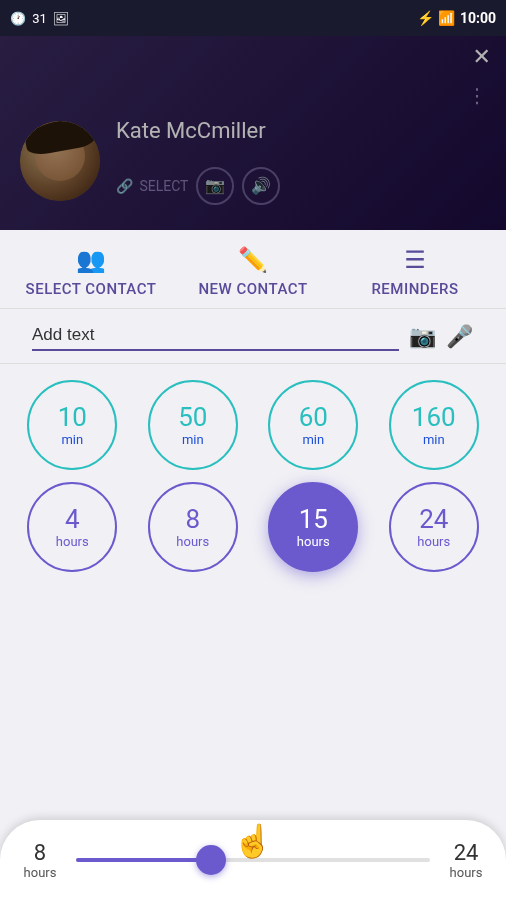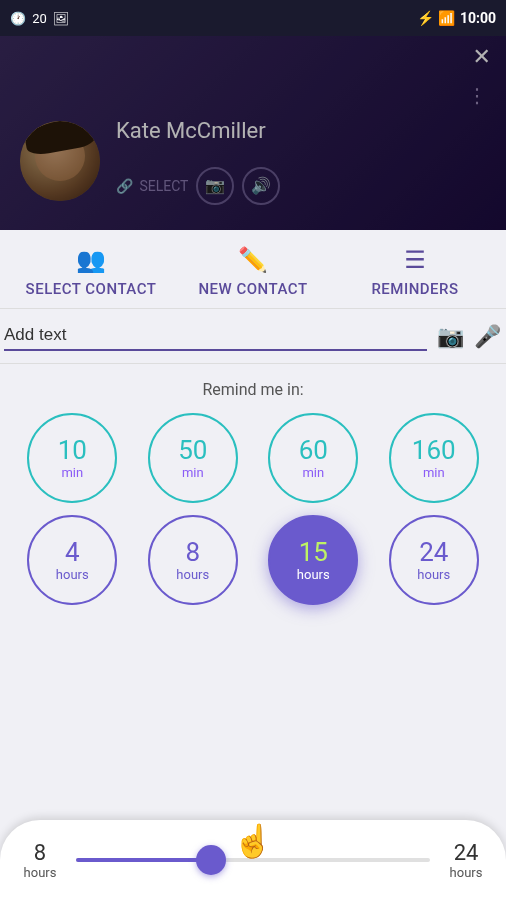--- a/index.html
+++ b/index.html
@@ -175,21 +175,21 @@
       color: #5a4a9a;
       font-weight: 500;
       letter-spacing: 0.5px;
       text-align: center;
     }
 
     
     .add-text-row {
       display: flex;
       align-items: center;
-      padding: 12px 4px;
+      padding: 12px 32px;
       background: #f0f0f5;
       border-bottom: 1px solid #ddd;
       gap: 10px;
     }
     .add-text-input {
       flex: 1;
       border: none;
       border-bottom: 2px solid #5a4a9a;
       background: transparent;
       font-size: 17px;
@@ -245,25 +245,25 @@
       border-color: #6a5acd;
       box-shadow: 0 4px 15px rgba(106,90,205,0.5);
     }
     .time-btn .time-number {
       font-size: 26px;
       font-weight: 400;
       line-height: 1.1;
     }
     .time-btn.teal .time-number { color: #2abfbf; }
     .time-btn.purple .time-number { color: #6a5acd; }
-    .time-btn.active .time-number { color: #bef264; }
+    .time-btn.active .time-number { color: #ffffff; }
     .time-btn .time-unit {
       font-size: 13px;
     }
-    .time-btn.teal .time-unit { color: #8b5cf6; }
+    .time-btn.teal .time-unit { color: #1d4ed8; }
     .time-btn.purple .time-unit { color: #6a5acd; }
     .time-btn.active .time-unit { color: white; }
 
     
     .slider-container {
       position: absolute;
       bottom: 0;
       left: 0;
       right: 0;
       height: 80px;
@@ -337,21 +337,21 @@
       padding: 0 8px;
       margin-top: 12px;
     }
   </style>
 </head>
 <body>
 
 <div class="status-bar">
   <div class="status-left">
     <span>🕐</span>
-    <span>20</span>
+    <span>31</span>
     <span>🖼</span>
   </div>
   <div class="status-right">
     <span>⚡</span>
     <span>📶</span>
     <span>10:00</span>
   </div>
 </div>
 
 <div class="contact-header-bg">
@@ -396,21 +396,20 @@
     </div>
   </div>
 
   <div class="add-text-row">
     <input class="add-text-input" type="text" value="Add text" style="">
     <span class="input-icon">📷</span>
     <span class="input-icon">🎤</span>
   </div>
 
   <div class="remind-section">
-    <div class="remind-title">Remind me in:</div>
 
     <div class="time-grid">
       <div class="time-btn teal">
         <span class="time-number">10</span>
         <span class="time-unit">min</span>
       </div>
       <div class="time-btn teal">
         <span class="time-number">50</span>
         <span class="time-unit">min</span>
       </div>

